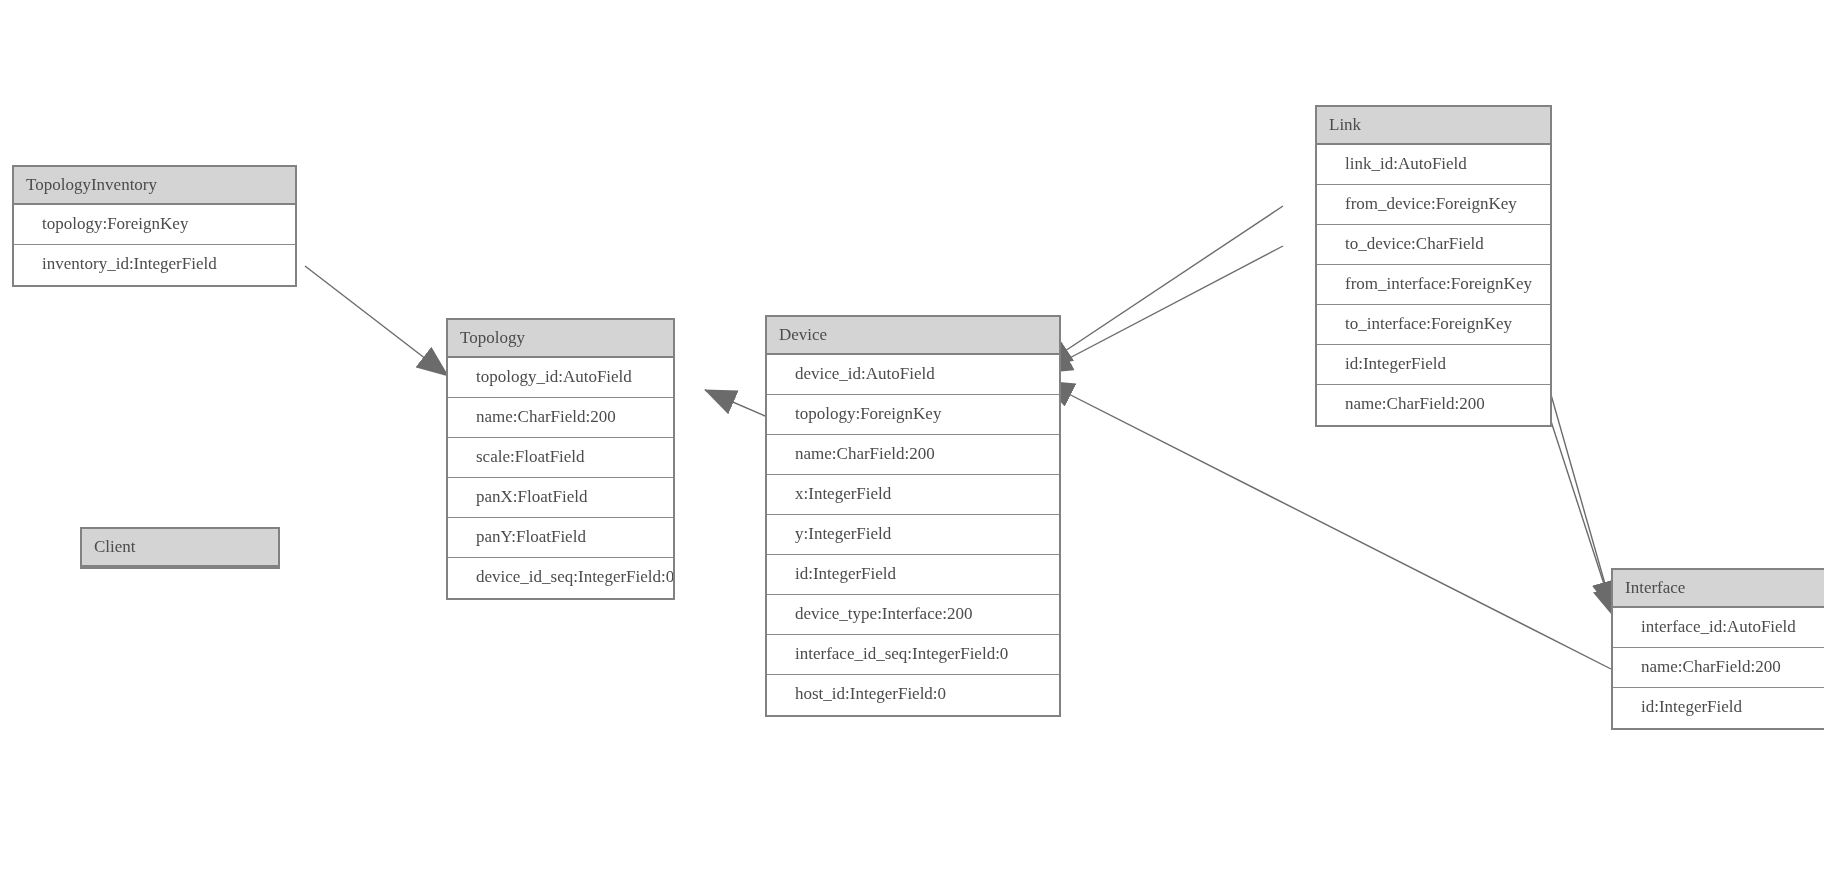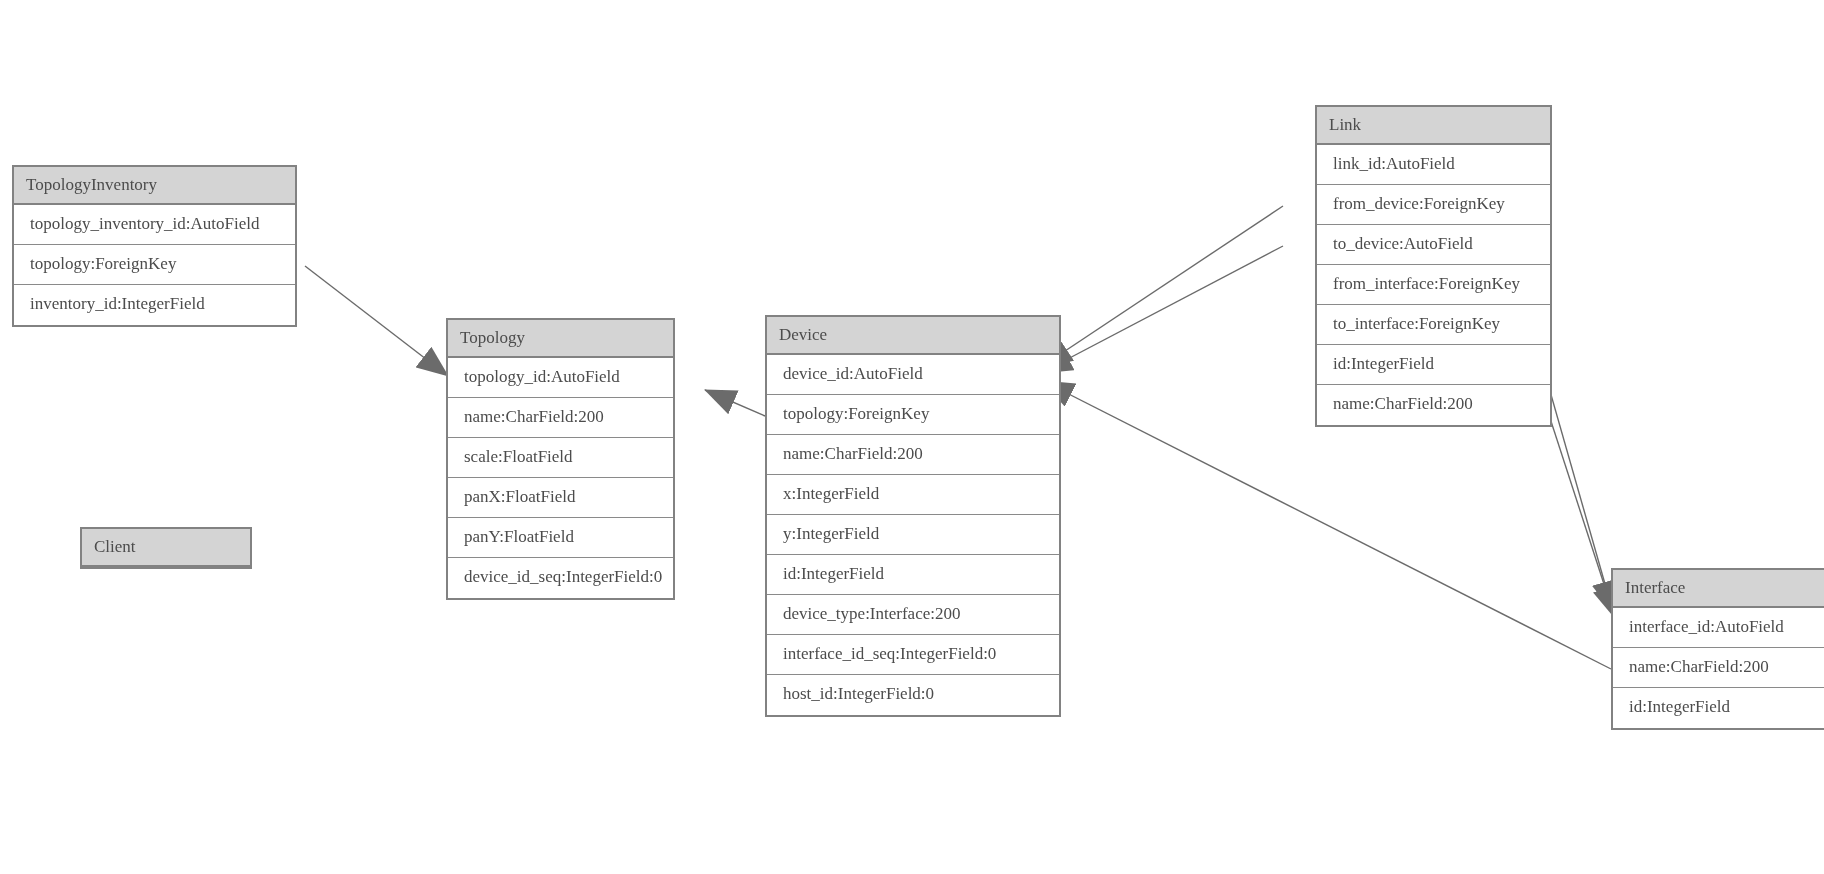--- a/index.html
+++ b/index.html
@@ -39,21 +39,21 @@
     font-size: 17px;
     color: #4c4c4c;
     white-space: nowrap;
     overflow: hidden;
   }
   .entity-row {
     box-sizing: border-box;
     height: 40px;
     line-height: 38px;
     border-bottom: 1px solid #8a8a8a;
-    padding-left: 16px;
+    padding-left: 28px;
     font-size: 17px;
     color: #4c4c4c;
     background: #ffffff;
     white-space: nowrap;
     overflow: hidden;
   }
   .entity-row:last-child {
     border-bottom: none;
   }
   .edge-line {
@@ -78,53 +78,52 @@
         <line x1="1283" y1="206" x2="1041" y2="367" class="edge-line" marker-end="url(#arrowhead)"></line>
         <line x1="1283" y1="246" x2="1041" y2="373" class="edge-line" marker-end="url(#arrowhead)"></line>
         <line x1="1611" y1="669" x2="1043" y2="381" class="edge-line" marker-end="url(#arrowhead)"></line>
         <line x1="1520" y1="286" x2="1613" y2="612" class="edge-line" marker-end="url(#arrowhead)"></line>
         <line x1="1520" y1="326" x2="1615" y2="618" class="edge-line" marker-end="url(#arrowhead)"></line>
       </g>
   </svg>
   <div id="table-layer">
       <div class="entity-table" style="left: 12px; top: 165px; width: 285px;">
         <div class="entity-header">TopologyInventory</div>
-        <div class="entity-row">topology_inventory_id:AutoField</div>
         <div class="entity-row">topology:ForeignKey</div>
         <div class="entity-row">inventory_id:IntegerField</div>
       </div>
       <div class="entity-table" style="left: 446px; top: 318px; width: 229px;">
         <div class="entity-header">Topology</div>
         <div class="entity-row">topology_id:AutoField</div>
         <div class="entity-row">name:CharField:200</div>
         <div class="entity-row">scale:FloatField</div>
         <div class="entity-row">panX:FloatField</div>
         <div class="entity-row">panY:FloatField</div>
         <div class="entity-row">device_id_seq:IntegerField:0</div>
       </div>
-      <div class="entity-table" style="left: 80px; top: 527px; width: 172px;">
+      <div class="entity-table" style="left: 80px; top: 527px; width: 200px;">
         <div class="entity-header">Client</div>
       </div>
       <div class="entity-table" style="left: 765px; top: 315px; width: 296px;">
         <div class="entity-header">Device</div>
         <div class="entity-row">device_id:AutoField</div>
         <div class="entity-row">topology:ForeignKey</div>
         <div class="entity-row">name:CharField:200</div>
         <div class="entity-row">x:IntegerField</div>
         <div class="entity-row">y:IntegerField</div>
         <div class="entity-row">id:IntegerField</div>
         <div class="entity-row">device_type:Interface:200</div>
         <div class="entity-row">interface_id_seq:IntegerField:0</div>
         <div class="entity-row">host_id:IntegerField:0</div>
       </div>
       <div class="entity-table" style="left: 1283px; top: 105px; width: 237px; margin-left: 32px;">
         <div class="entity-header">Link</div>
         <div class="entity-row">link_id:AutoField</div>
         <div class="entity-row">from_device:ForeignKey</div>
-        <div class="entity-row">to_device:AutoField</div>
+        <div class="entity-row">to_device:CharField</div>
         <div class="entity-row">from_interface:ForeignKey</div>
         <div class="entity-row">to_interface:ForeignKey</div>
         <div class="entity-row">id:IntegerField</div>
         <div class="entity-row">name:CharField:200</div>
       </div>
       <div class="entity-table" style="left: 1611px; top: 568px; width: 241px;">
         <div class="entity-header">Interface</div>
         <div class="entity-row">interface_id:AutoField</div>
         <div class="entity-row">name:CharField:200</div>
         <div class="entity-row">id:IntegerField</div>

